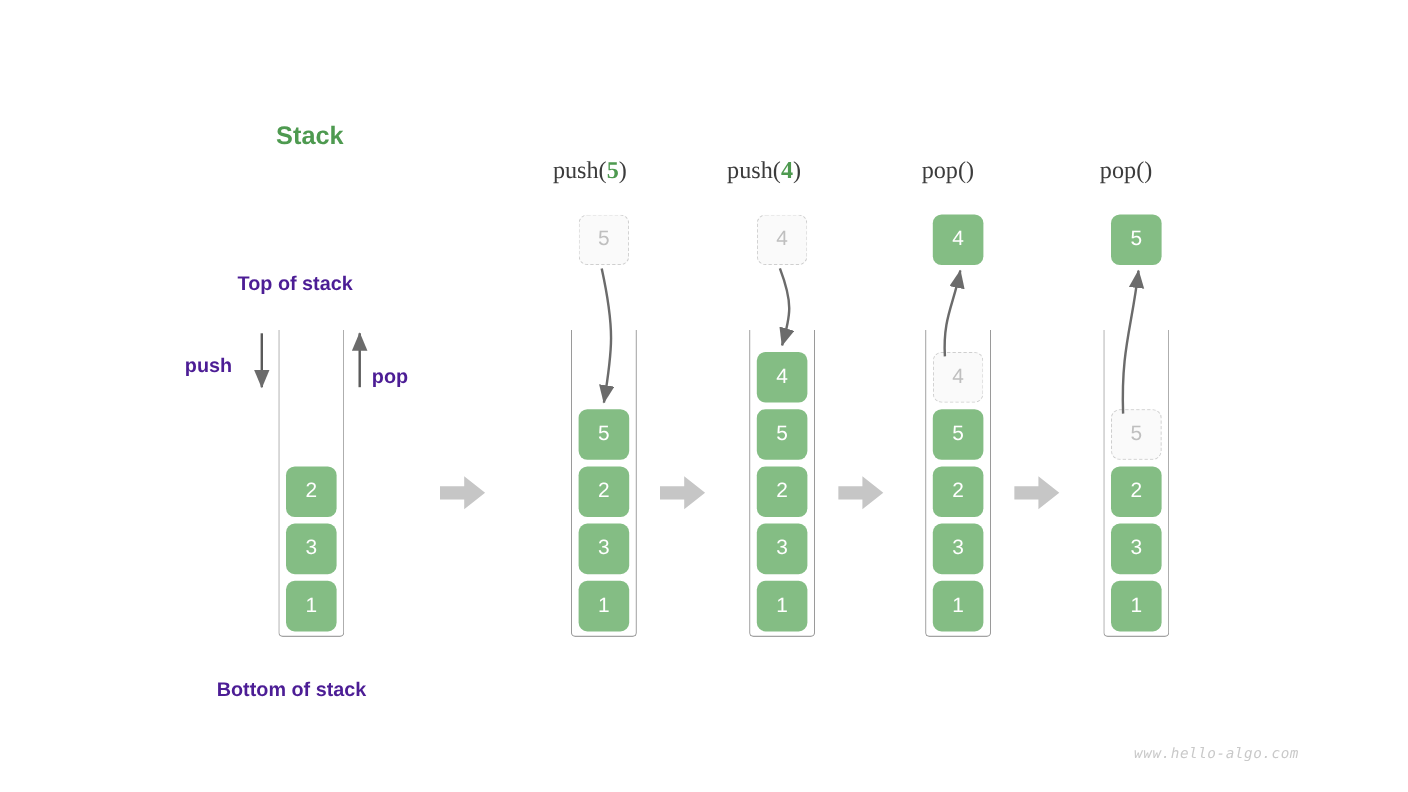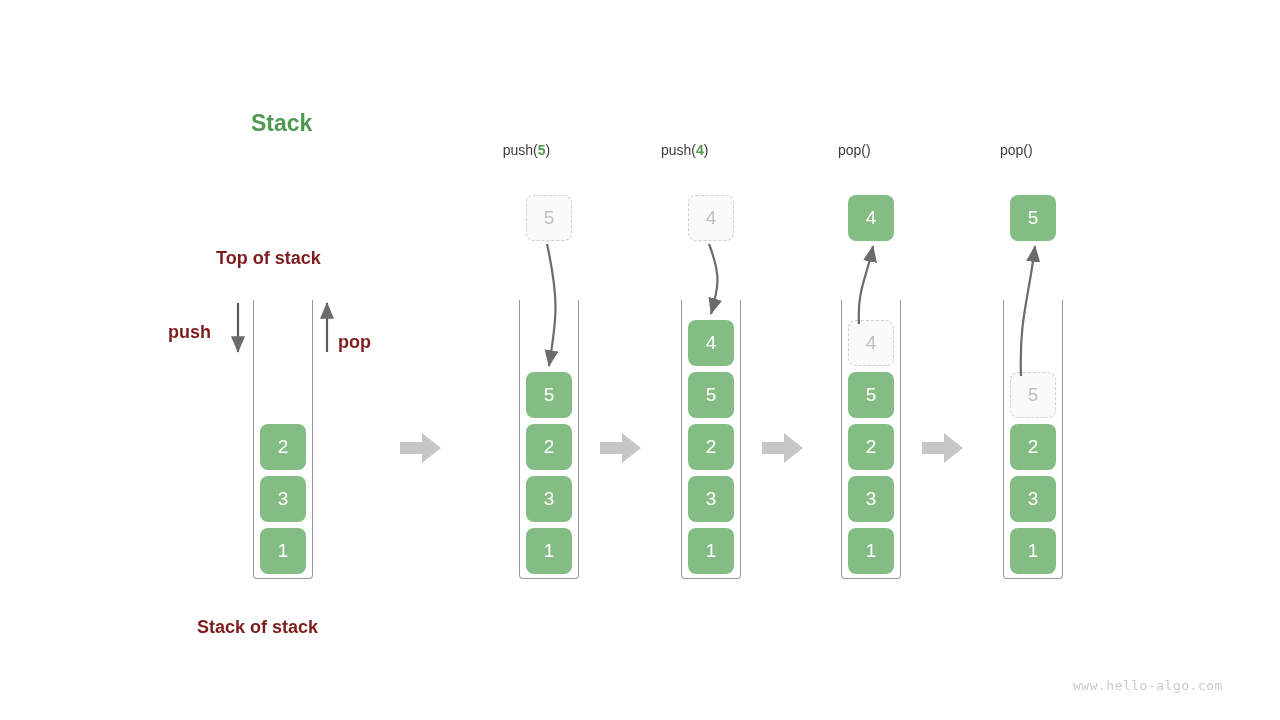--- a/index.html
+++ b/index.html
@@ -22,27 +22,27 @@
     position: absolute;
     font-size: 23px;
     font-weight: bold;
     color: #4e9a50;
     white-space: nowrap;
   }
   .lbl-bold {
     position: absolute;
     font-size: 18px;
     font-weight: bold;
-    color: #7f1d1d;
+    color: #4c1d95;
     white-space: nowrap;
   }
   .op-header {
     position: absolute;
-    font-family: Liberation Sans, sans-serif;
-    font-size: 14px;
+    font-family: Liberation Serif, serif;
+    font-size: 22px;
     color: #3c3c3c;
     white-space: nowrap;
     letter-spacing: 0px;
   }
   .op-header .arg { color: #4e9a50; font-weight: bold; }
   .watermark {
     position: absolute;
     font-family: "DejaVu Sans Mono", "Liberation Mono", monospace;
     font-size: 13px;
     color: #c9c9c9;
@@ -94,23 +94,23 @@
 
 <div id="canvas">
 
   <div class="title" style="left:251px; top:110px;">Stack</div>
 
   <div class="lbl-bold" style="left:216px; top:248px;">Top of stack</div>
 
   <div class="lbl-bold" style="left:168px; top:322px;">push</div>
   <div class="lbl-bold" style="left:338px; top:332px;">pop</div>
 
-  <div class="lbl-bold" style="left:197px; top:617px;">Stack of stack</div>
+  <div class="lbl-bold" style="left:197px; top:617px;">Bottom of stack</div>
 
-  <div class="watermark" style="left:1073px; top:678px;">www.hello-algo.com</div>
+  <div class="watermark" style="left:1031px; top:678px;font-style:italic;">www.hello-algo.com</div>
 
   <div class="stack-col" id="initial-col">
       <div class="tube" style="left: 253px; top: 300px; width: 60px; height: 279px;"></div>
       <div class="cell solid" style="left: 260px; top: 424px;">2</div>
       <div class="cell solid" style="left: 260px; top: 476px;">3</div>
       <div class="cell solid" style="left: 260px; top: 528px;">1</div>
     </div>
 
   <div id="steps-root">
       <div class="stack-col">

